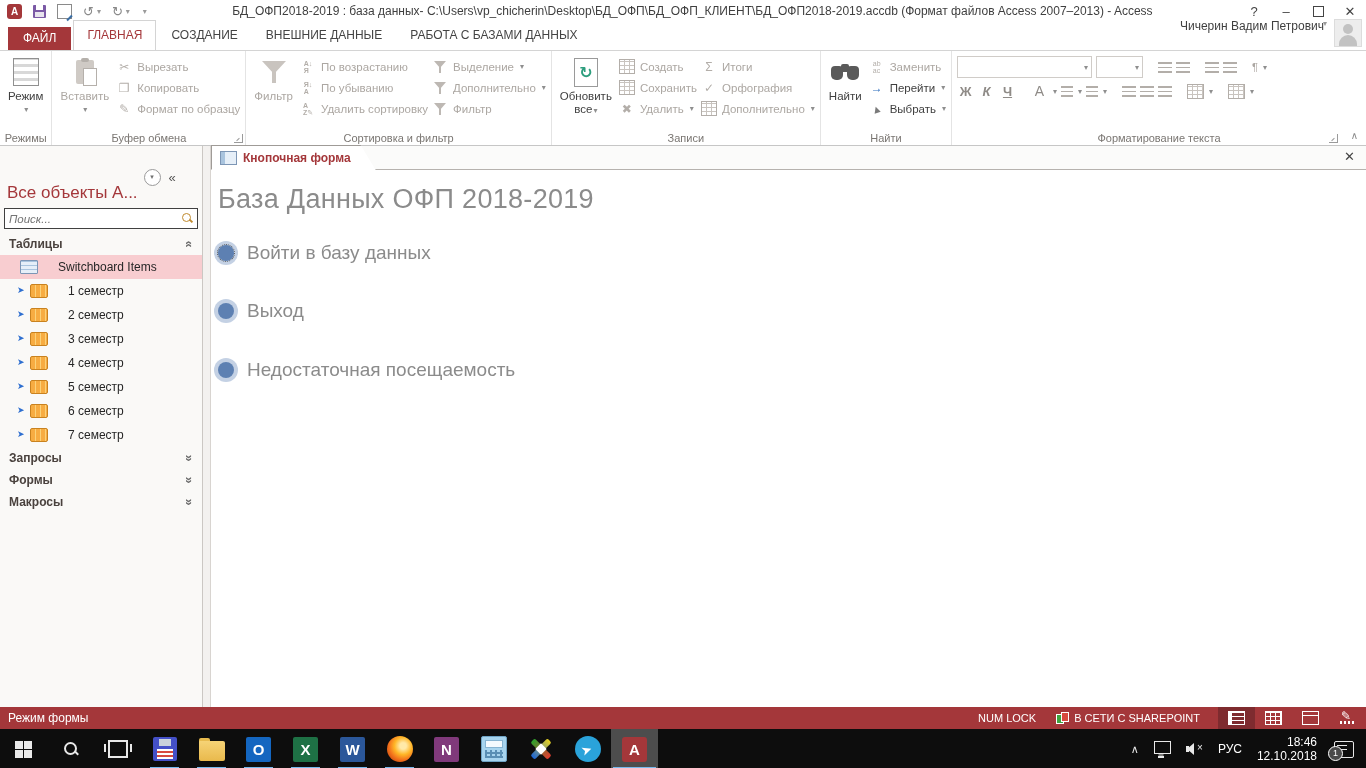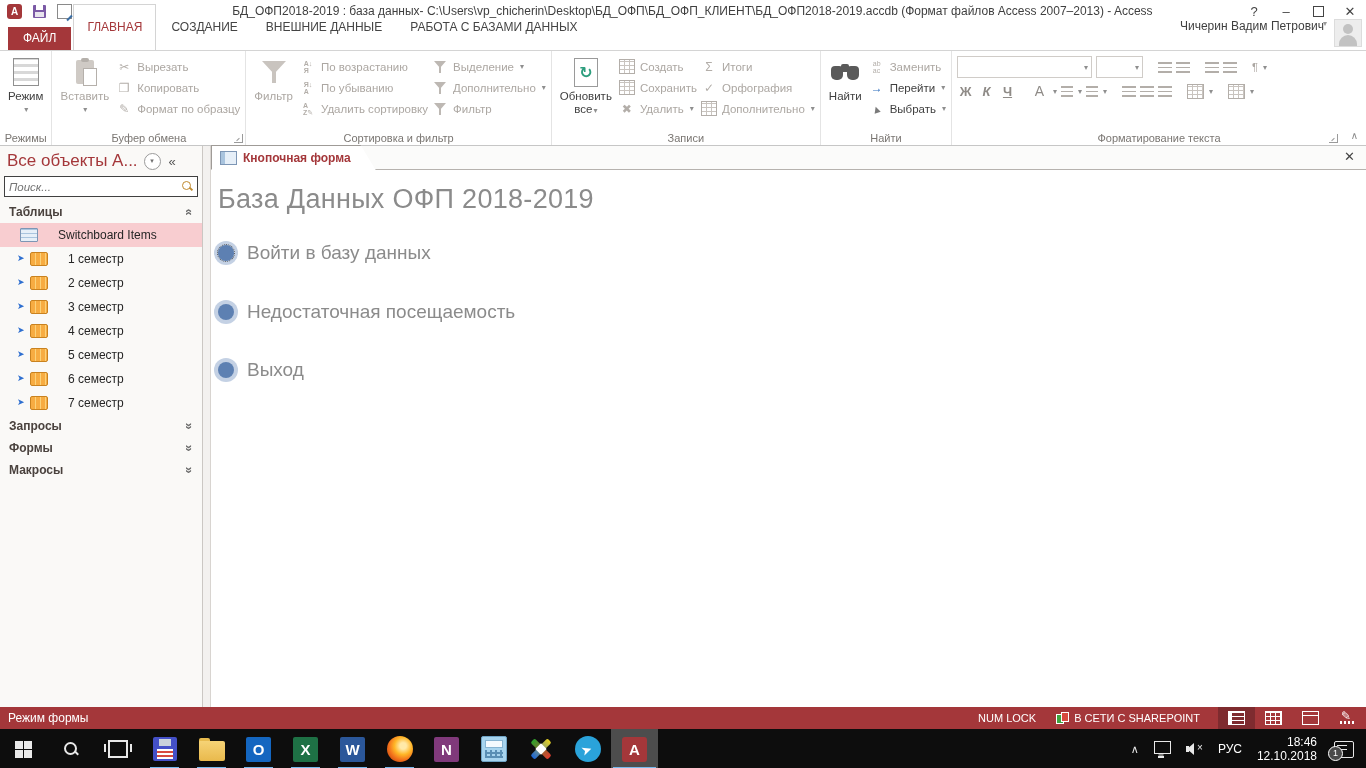--- a/index.html
+++ b/index.html
@@ -18,21 +18,21 @@
   .mini-doc::after{content:"";position:absolute;right:-2px;bottom:-1px;width:7px;height:2px;background:#3A6EA5;transform:rotate(-45deg);}
   .qarrow{font-size:8px;color:#9a9a9a;margin-left:-8px;}
   .title-text{flex:1;text-align:center;white-space:nowrap;overflow:hidden;color:#3f3f3f;font-size:12px;}
   .win-controls{display:flex;height:22px;}
   .win-btn{width:32px;display:flex;align-items:center;justify-content:center;color:#444;font-size:13px;}
   .restore-glyph{width:9px;height:9px;border:1px solid #444;position:relative;background:#fff;}
   .restore-glyph::before{content:"";position:absolute;left:2px;top:-4px;width:9px;height:9px;border:1px solid #444;z-index:-1;}
   
   .tabrow{height:28px;background:#fff;display:flex;align-items:flex-end;position:relative;}
   .file-tab{background:#A4373A;color:#fff;height:23px;line-height:23px;padding:0 15px;margin-left:8px;font-size:12px;}
-  .rtab{height:23px;line-height:23px;padding:11px 13px;font-size:12px;color:#444;margin-left:2px;}
+  .rtab{height:23px;line-height:23px;padding:3px 13px;font-size:12px;color:#444;margin-left:2px;}
   .rtab.active{border:1px solid #D4D4D4;border-bottom:1px solid #fff;color:#A4373A;margin-bottom:-1px;background:#fff;}
   .account{position:absolute;right:4px;bottom:3px;display:flex;align-items:flex-start;gap:7px;font-size:12px;color:#3f3f3f;}
   .avatar{width:26px;height:26px;background:#EDEDED;position:relative;overflow:hidden;border:1px solid #DcDcDc;}
   .avatar::before{content:"";position:absolute;left:8px;top:4px;width:10px;height:10px;border-radius:50%;background:#C2C2C2;}
   .avatar::after{content:"";position:absolute;left:4px;top:15px;width:18px;height:12px;border-radius:9px 9px 0 0;background:#C2C2C2;}
   
   .ribbon{height:94px;background:#fff;border-bottom:1px solid #C6C6C6;display:flex;position:relative;border-top:1px solid #D4D4D4;}
   .rgroup{position:relative;border-right:1px solid #E4E4E4;padding:3px 5px 17px 5px;display:flex;gap:4px;}
   .rgroup-label{position:absolute;bottom:1px;left:0;right:0;text-align:center;font-size:11px;color:#7A7672;white-space:nowrap;}
   .launcher{position:absolute;right:2px;bottom:2px;width:8px;height:8px;border-right:1px solid #9a9a9a;border-bottom:1px solid #9a9a9a;}
@@ -434,21 +434,21 @@
       <div class="rgroup-label">Форматирование текста</div>
       <div class="launcher" style="right:28px;"></div>
       <div class="collapse-ribbon">∧</div>
     </div>
   </div>
 
   <div class="workspace">
 
     <div class="nav">
       <div class="nav-header">
-        <span style="overflow:hidden;text-overflow:ellipsis;">Все объекты A...</span>
+        <span style="overflow:hidden;text-overflow:ellipsis;margin-top:32px;">Все объекты A...</span>
         <span class="circ">▾</span>
         <span class="coll">«</span>
       </div>
       <div class="nav-search">
         <input type="text" placeholder="Поиск..." style="">
         <span class="mag"></span>
       </div>
       <div class="nav-sect">
         <span>Таблицы</span>
         <span class="chev">«</span>
@@ -516,27 +516,27 @@
           <span>Кнопочная форма</span>
         </div>
         <div class="doc-close">✕</div>
       </div>
       <div class="doc-body">
         <div class="doc-title">База Данных ОФП 2018-2019</div>
         <div class="sb-row r1">
           <span class="sb-circle focus"></span>
           <span class="sb-label">Войти в базу данных</span>
         </div>
+        <div class="sb-row r3">
+          <span class="sb-circle"></span>
+          <span class="sb-label">Выход</span>
+        </div>
         <div class="sb-row r2">
           <span class="sb-circle"></span>
           <span class="sb-label">Недостаточная посещаемость</span>
-        </div>
-        <div class="sb-row r3">
-          <span class="sb-circle"></span>
-          <span class="sb-label">Выход</span>
         </div>
       </div>
     </div>
   </div>
 
   <div class="statusbar">
     <span>Режим формы</span>
     <div class="st-right">
       <span class="st-num">NUM LOCK</span>
       <div class="st-sp">

